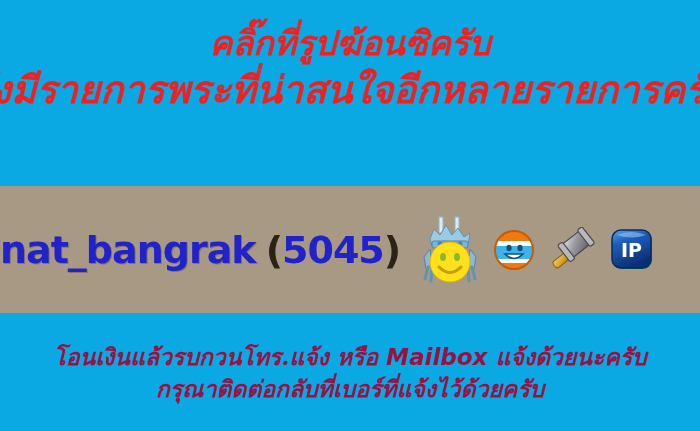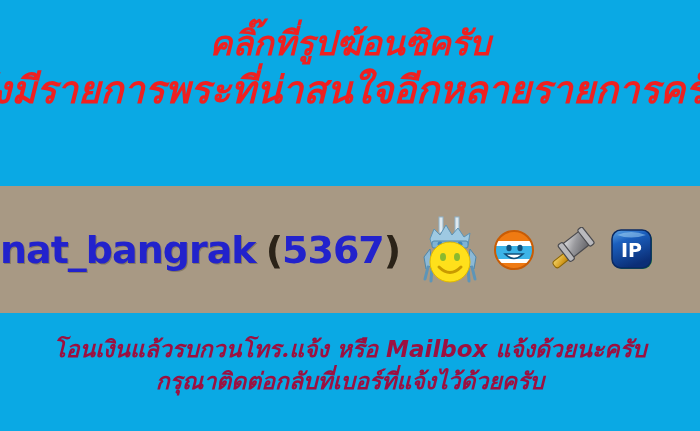--- a/index.html
+++ b/index.html
@@ -105,21 +105,21 @@
     position: absolute;
     left: 0;
     top: 313px;
     width: 700px;
     height: 118px;
     background: #0aa9e4;
     display: flex;
     flex-direction: column;
     align-items: center;
     justify-content: flex-start;
-    padding-top: 20px;
+    padding-top: 28px;
     box-sizing: border-box;
   }
   .note-line {
     color: #9c1040;
     font-family: "DejaVu Serif", "Liberation Serif", serif;
     font-style: italic;
     font-weight: bold;
     font-size: 23px;
     text-align: center;
     white-space: nowrap;
@@ -142,21 +142,21 @@
   <div class="top-block">
     <div class="promo-line promo-line-1">คลิ๊กที่รูปฆ้อนซิครับ</div>
     <div class="promo-line promo-line-2">ยังมีรายการพระที่น่าสนใจอีกหลายรายการครับ</div>
   </div>
 
   <div class="banner">
 
     <span class="seller-name">nat_bangrak</span>
 
     <span class="seller-count">
-      <span class="paren">(</span><span>5367</span><span class="paren">)</span>
+      <span class="paren">(</span><span>5045</span><span class="paren">)</span>
     </span>
 
     <div class="badges">
 
       <span class="badge-icon">
         <svg width="56" height="70" viewBox="0 0 56 70" xmlns="http://www.w3.org/2000/svg">
 
           <rect x="17" y="2" width="4" height="16" fill="#dfe9ef" stroke="#8fb3c9" stroke-width="1"></rect>
           <rect x="33" y="2" width="4" height="16" fill="#dfe9ef" stroke="#8fb3c9" stroke-width="1"></rect>
 

